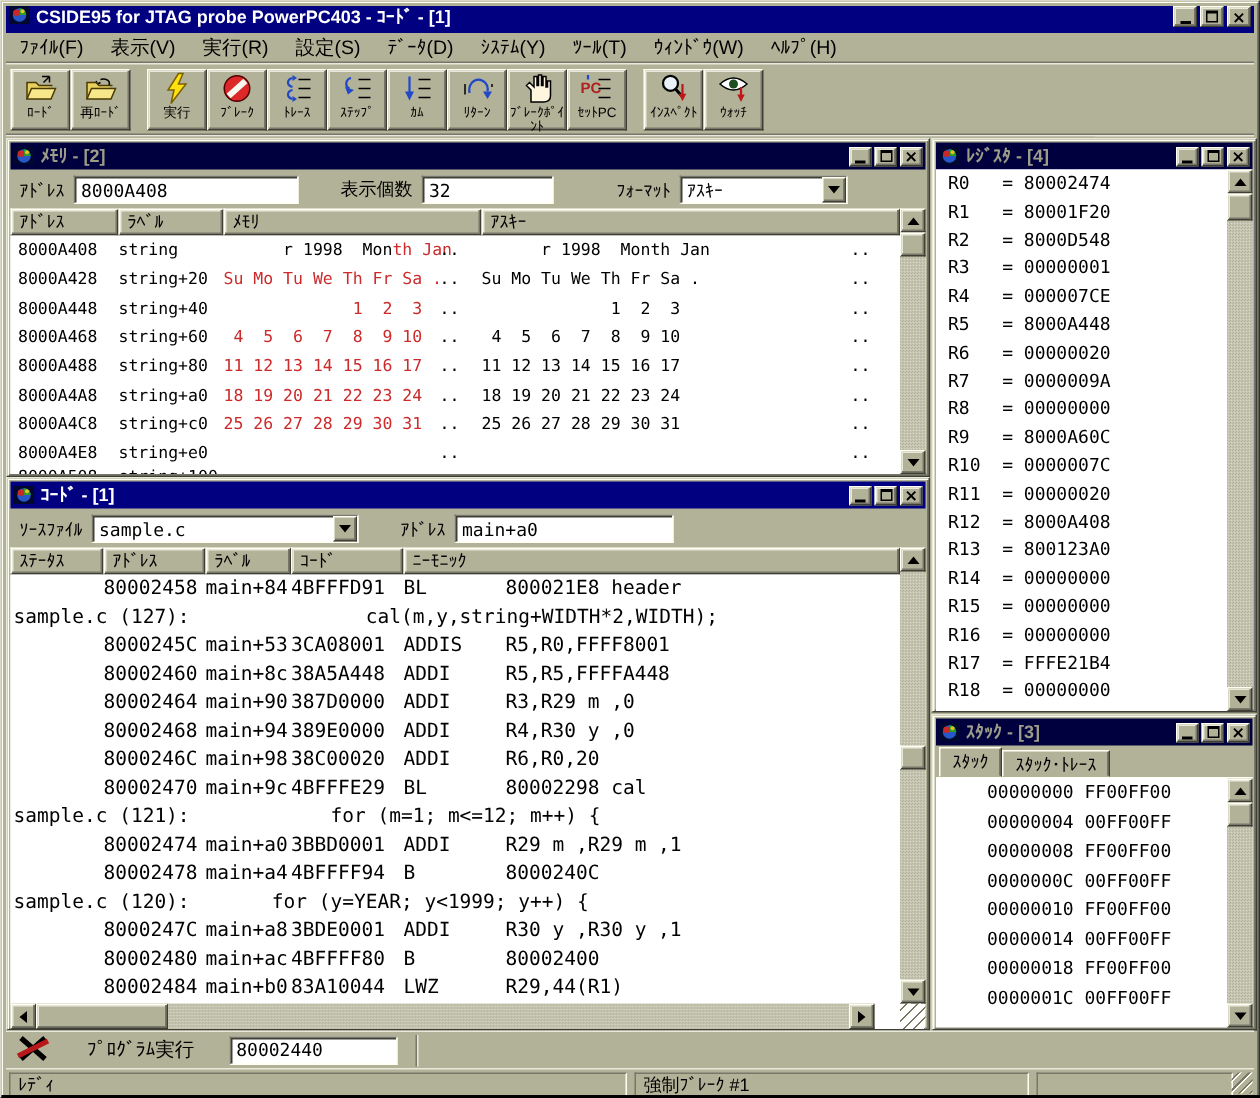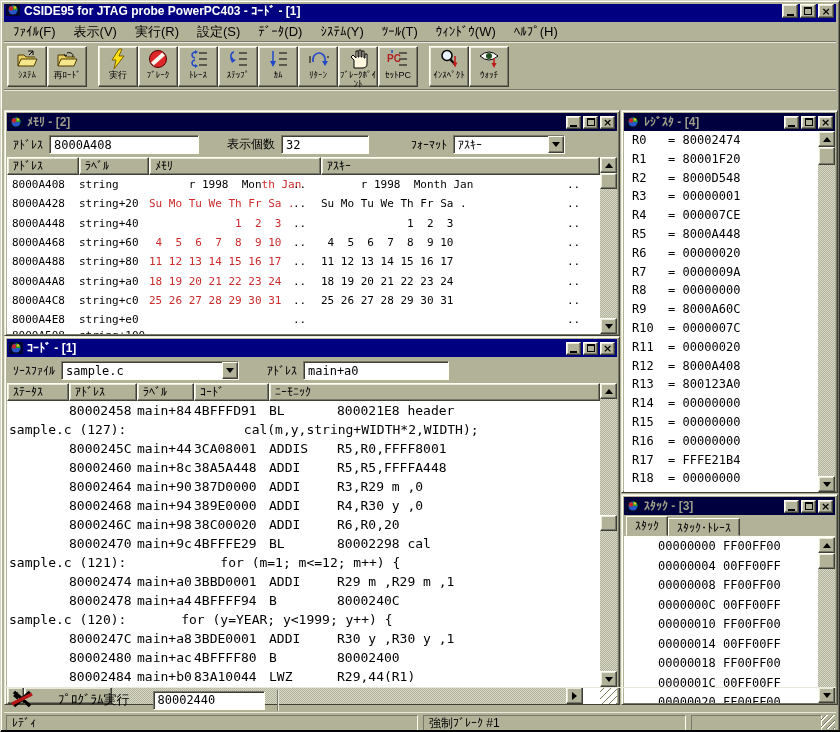--- a/index.html
+++ b/index.html
@@ -31,21 +31,21 @@
   
   #toolbar{position:absolute;left:3px;top:42px;right:3px;height:47px;display:flex;align-items:flex-start;
            padding:3px 0 0 3px;border-bottom:1px solid var(--dark);box-shadow:0 1px 0 var(--light)}
   .tb-group{display:flex;margin-right:11px}
   .tb-btn{width:40px;height:41px;background:var(--face);display:flex;flex-direction:column;align-items:center;
           border:1px solid;border-color:var(--lighter) var(--darker) var(--darker) var(--lighter);
           box-shadow:inset -1px -1px 0 var(--dark), inset 1px 1px 0 var(--light);padding-top:1px}
   .tb-icon{height:22px;display:flex;align-items:center;justify-content:center}
   .tb-label{font-size:9px;line-height:9px;text-align:center;margin-top:1px;word-break:break-all}
   
-  #mdi{position:absolute;left:3px;top:108px;width:726px;height:596px;background:var(--face)}
+  #mdi{position:absolute;left:3px;top:90px;width:726px;height:596px;background:var(--face)}
   .win{position:absolute;background:var(--face);
        border:1px solid;border-color:var(--light) var(--darker) var(--darker) var(--light);
        box-shadow:inset 1px 1px 0 var(--lighter), inset -1px -1px 0 var(--dark);padding:2px}
   .win-title{height:18px;background:var(--titleI);display:flex;align-items:center;padding:0 2px}
   .win-title .t{font-size:12px;font-weight:bold;color:var(--titleItext);margin-left:4px;flex:1;white-space:nowrap;overflow:hidden}
   .win.active .win-title{background:var(--titleA)}
   .win.active .win-title .t{color:#fff}
   .win-title .wbtn{width:15px;height:13px}
   .win-icon{display:flex;align-items:center}
   .win-ctrl{display:flex;align-items:center;padding:4px 6px 3px 6px;gap:6px}
@@ -179,21 +179,21 @@
   <div id="toolbar">
       <div class="tb-group">
         <div class="tb-btn">
           <span class="tb-icon">
             <svg width="22" height="20" viewBox="0 0 22 20">
               <path d="M12 2h5m0 0v4m0-4l-4 4" stroke="#000" fill="none"></path>
               <path d="M2 17V6h6l2 2h9" fill="#E8D060" stroke="#4a3a00"></path>
               <path d="M2 17l3-7h16l-3 7z" fill="#F6E88A" stroke="#4a3a00"></path>
             </svg>
           </span>
-          <span class="tb-label">ｼｽﾃﾑ</span>
+          <span class="tb-label">ﾛｰﾄﾞ</span>
         </div>
         <div class="tb-btn">
           <span class="tb-icon">
             <svg width="22" height="20" viewBox="0 0 22 20">
               <path d="M11 4a4 3 0 1 1-2 3m0 0l-1-2m1 2l2-1" stroke="#000" fill="none"></path>
               <path d="M2 17V6h6l2 2h9" fill="#E8D060" stroke="#4a3a00"></path>
               <path d="M2 17l3-7h16l-3 7z" fill="#F6E88A" stroke="#4a3a00"></path>
             </svg>
           </span>
           <span class="tb-label">再ﾛｰﾄﾞ</span>
@@ -485,21 +485,21 @@
               <span class="cc1 mono">80002458</span>
               <span class="cc2 mono">main+84</span>
               <span class="cc3 mono">4BFFFD91</span>
               <span class="cc-mn mono">BL</span>
               <span class="cc-op mono">800021E8 header</span>
             </div>
             <div class="code-row src mono">sample.c (127):               cal(m,y,string+WIDTH*2,WIDTH);</div>
             <div class="code-row">
               <span class="cc0 mono"></span>
               <span class="cc1 mono">8000245C</span>
-              <span class="cc2 mono">main+44</span>
+              <span class="cc2 mono">main+53</span>
               <span class="cc3 mono">3CA08001</span>
               <span class="cc-mn mono">ADDIS</span>
               <span class="cc-op mono">R5,R0,FFFF8001</span>
             </div>
             <div class="code-row">
               <span class="cc0 mono"></span>
               <span class="cc1 mono">80002460</span>
               <span class="cc2 mono">main+8c</span>
               <span class="cc3 mono">38A5A448</span>
               <span class="cc-mn mono">ADDI</span>
@@ -692,21 +692,20 @@
       <div class="body">
         <div id="stack-list" class="list">
             <div class="stack-row mono">00000000 FF00FF00</div>
             <div class="stack-row mono">00000004 00FF00FF</div>
             <div class="stack-row mono">00000008 FF00FF00</div>
             <div class="stack-row mono">0000000C 00FF00FF</div>
             <div class="stack-row mono">00000010 FF00FF00</div>
             <div class="stack-row mono">00000014 00FF00FF</div>
             <div class="stack-row mono">00000018 FF00FF00</div>
             <div class="stack-row mono">0000001C 00FF00FF</div>
-            <div class="stack-row mono">00000020 FF00FF00</div>
           </div>
         <div class="vscroll" id="stack-vs">
           <span class="sb-btn" style="top:0">
               <span class="tri-up"></span>
             </span>
           <span class="sb-thumb" style="top:16px;left:0;width:17px;height:16px"></span>
           <span class="sb-btn" style="bottom:0">
               <span class="tri-down"></span>
             </span>
         </div>

